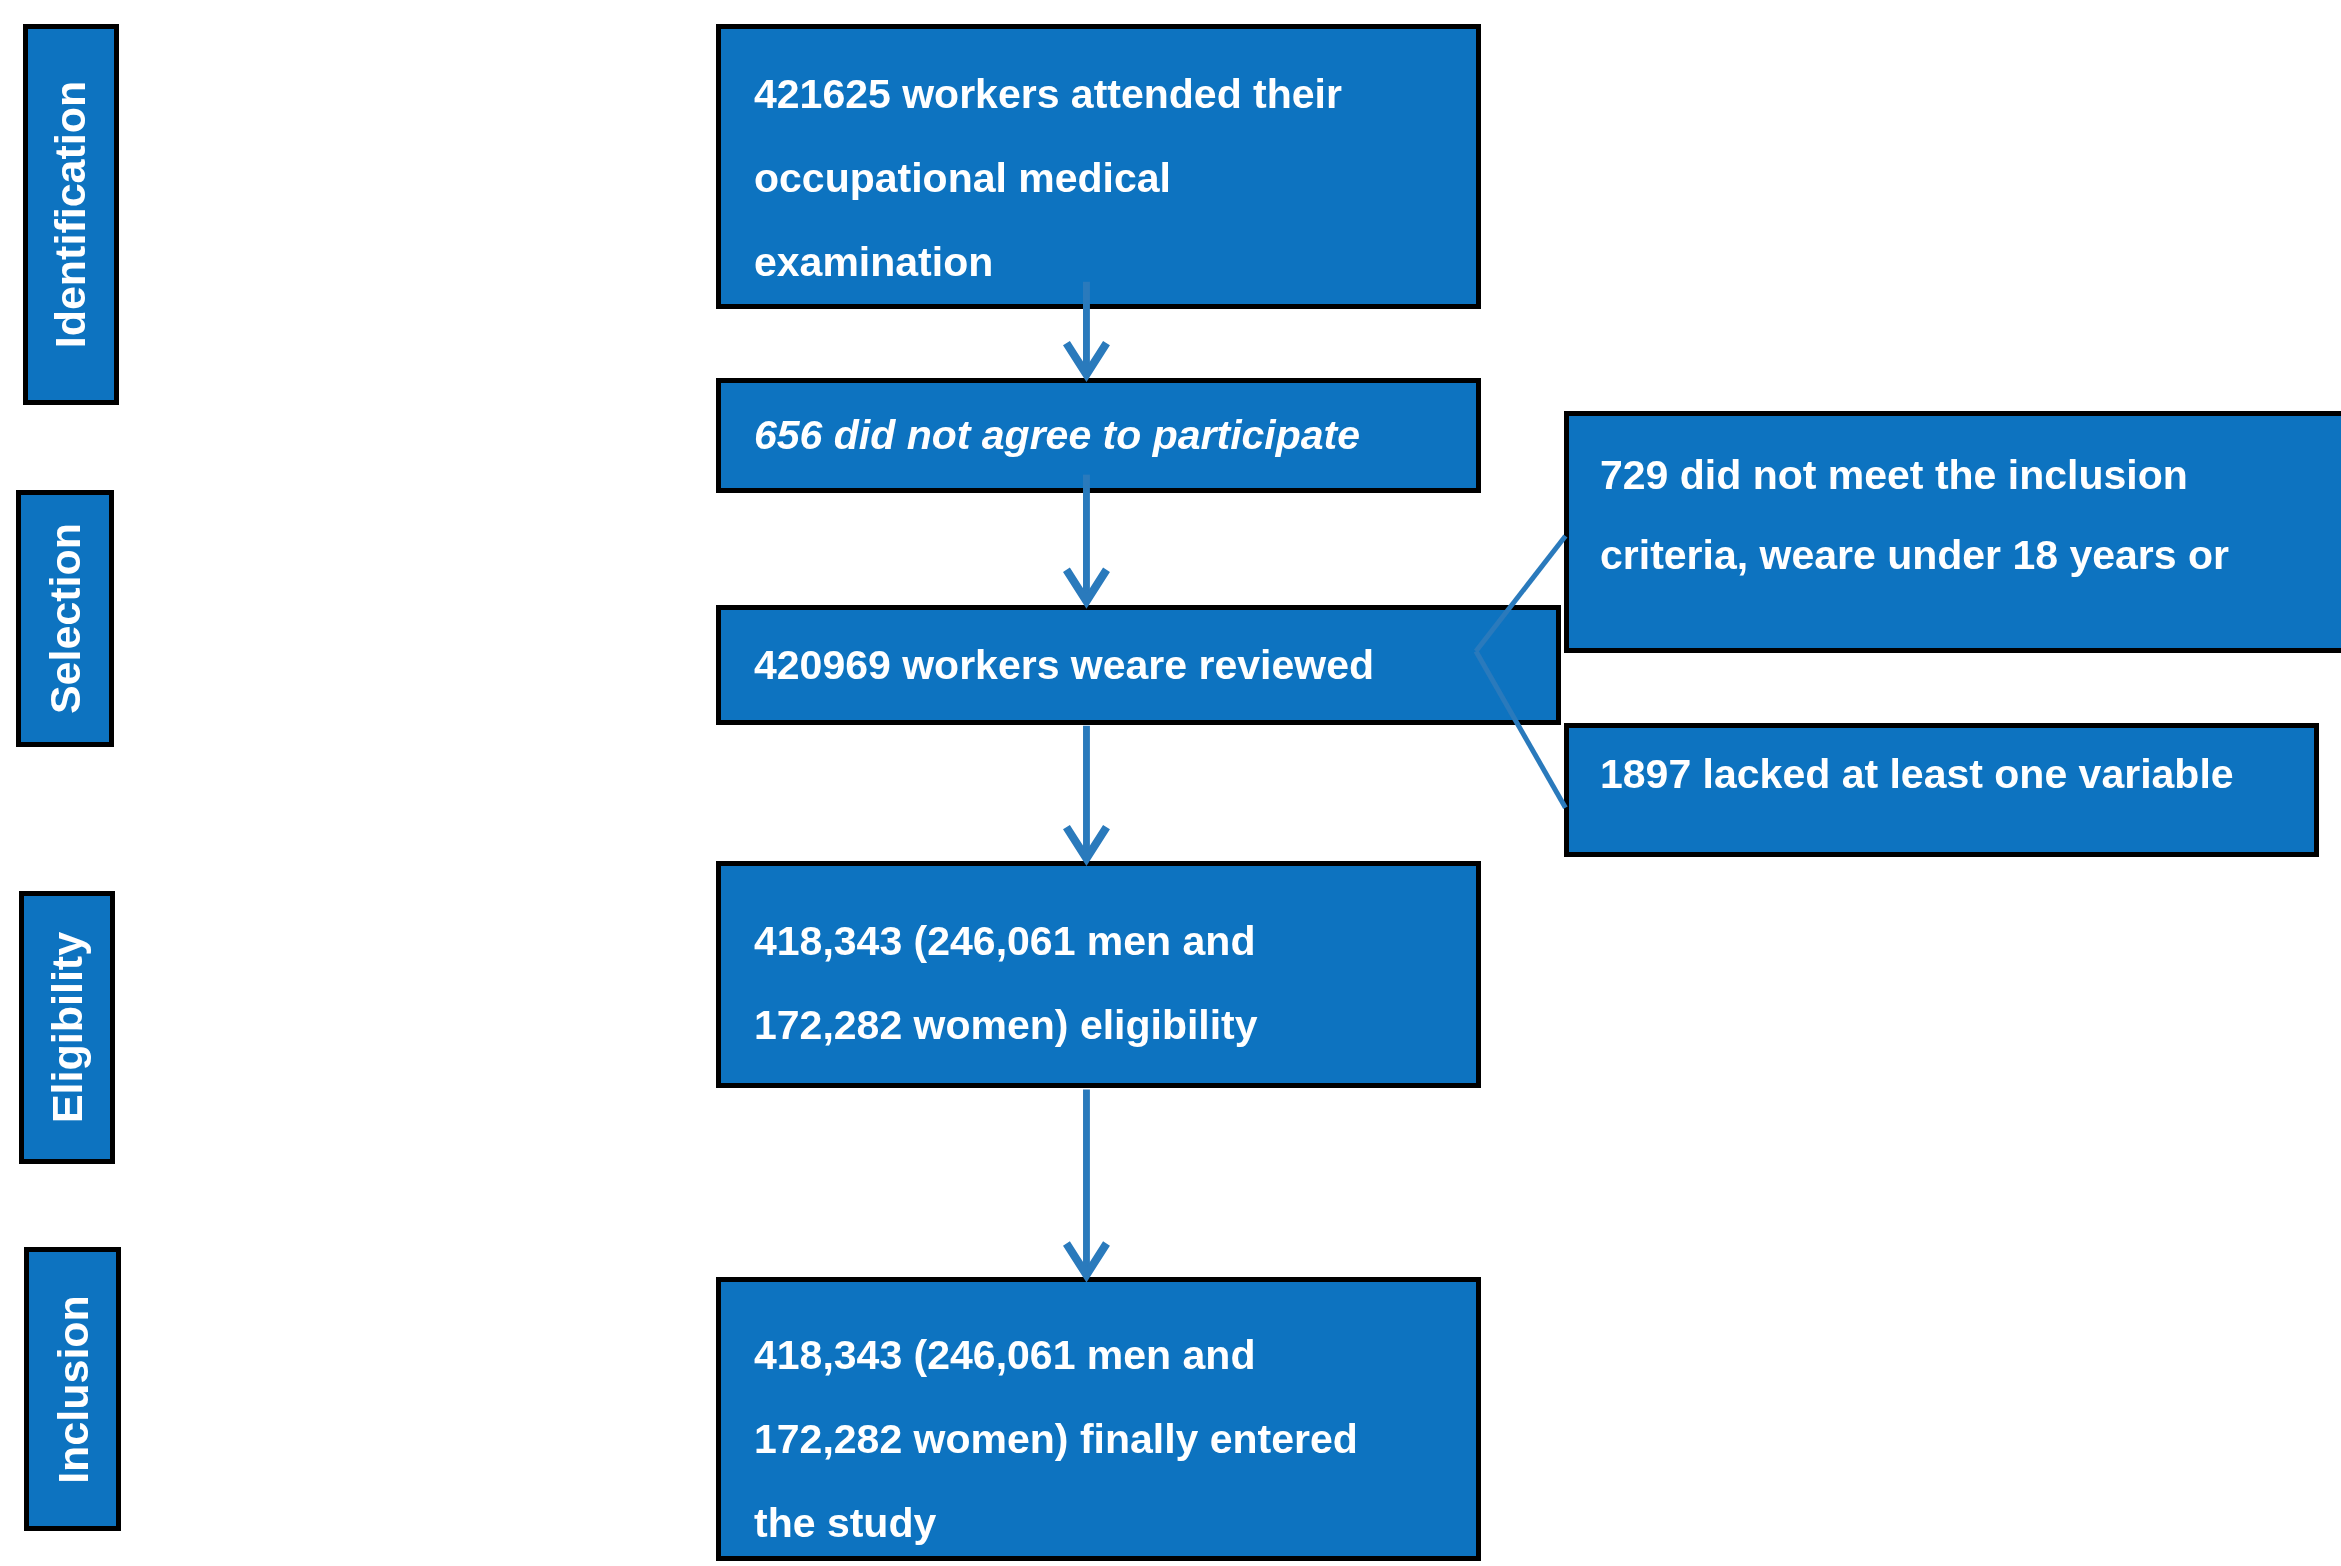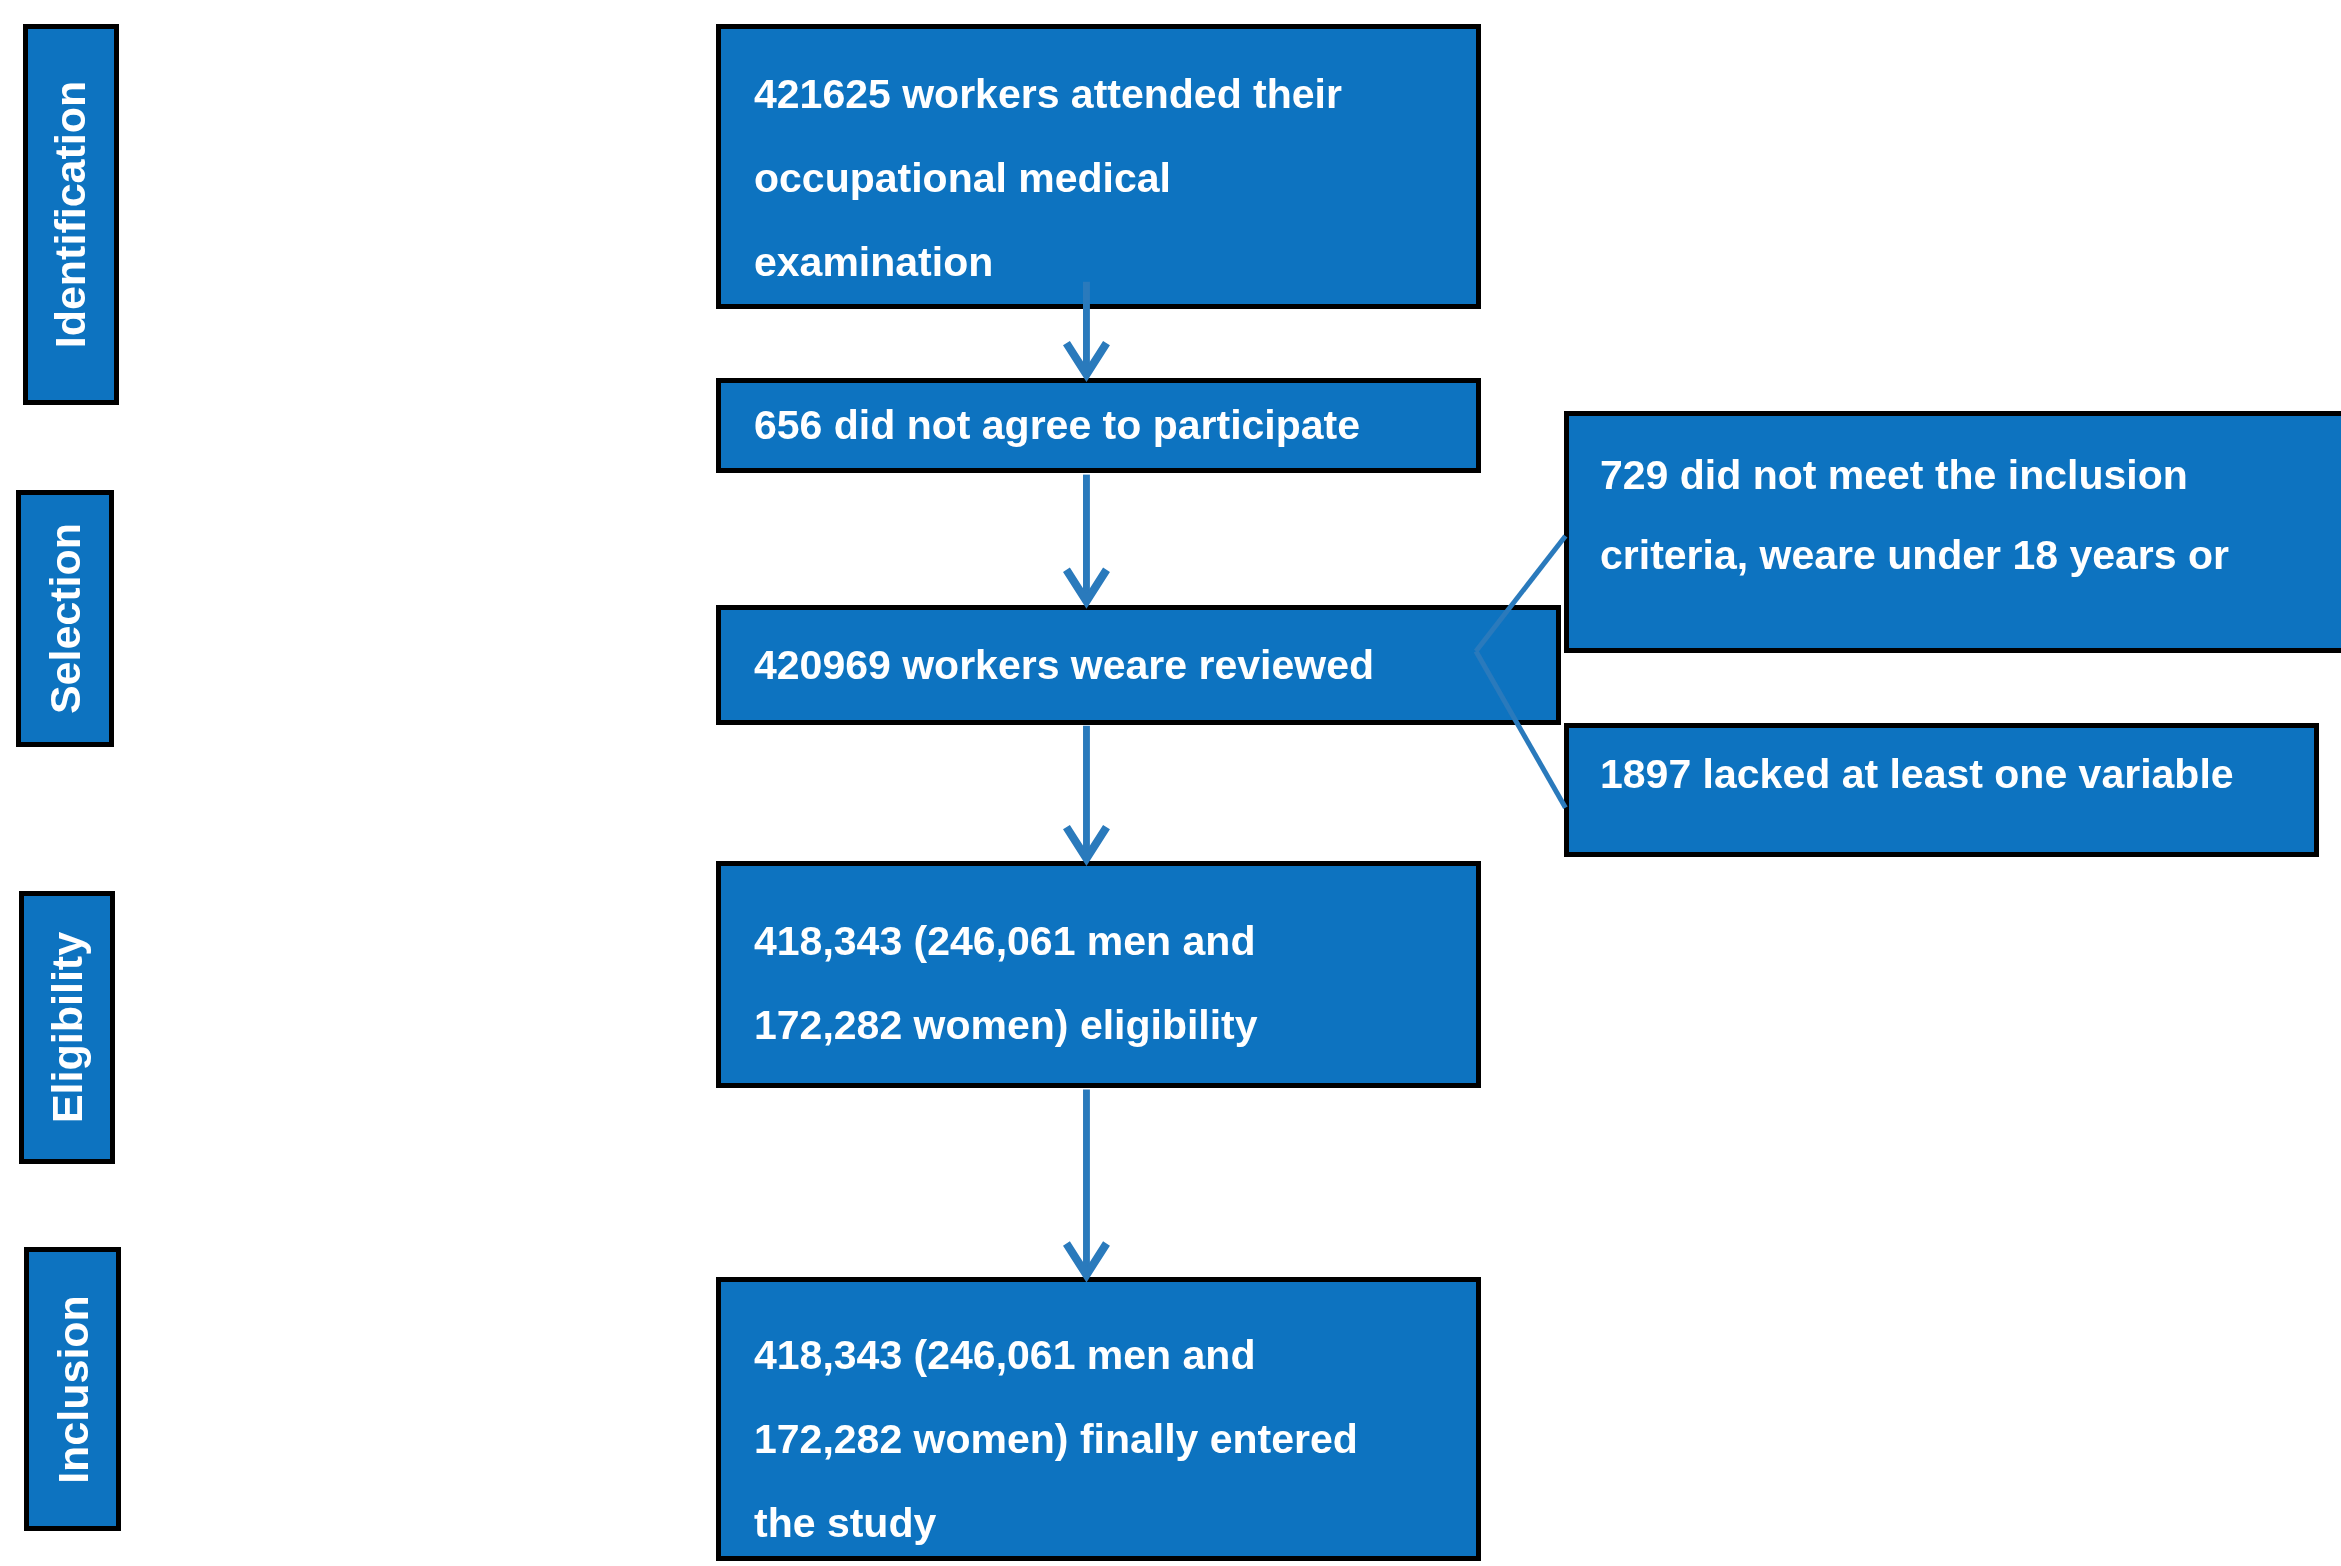--- a/index.html
+++ b/index.html
@@ -103,21 +103,21 @@
   <div class="box stagebox" id="stage-3" style="left:24.4px; top:1247px; width:97px; height:284px;">
     <span class="vtext">Inclusion</span>
   </div>
 
   <div class="box flowbox" id="flow-0" style="left:716px; top:24px; width:765px; height:285px;">
     <span class="line">421625 workers attended their</span>
     <span class="line">occupational medical</span>
     <span class="line">examination</span>
   </div>
 
-  <div class="box flowbox single" id="flow-1" style="left:716px; top:378px; width:765px; height:95px;">
+  <div class="box flowbox single" id="flow-1" style="left:716px; top:378px; width:765px; height:115px;font-style:italic;">
     <span class="line">656 did not agree to participate</span>
   </div>
 
   <div class="box flowbox single" id="flow-2" style="left:716px; top:605px; width:845px; height:120px;">
     <span class="line">420969 workers weare reviewed</span>
   </div>
 
   <div class="box flowbox" id="flow-3" style="left:716px; top:861px; width:765px; height:227px; padding-top:33px;">
     <span class="line">418,343 (246,061 men and</span>
     <span class="line">172,282 women) eligibility</span>

